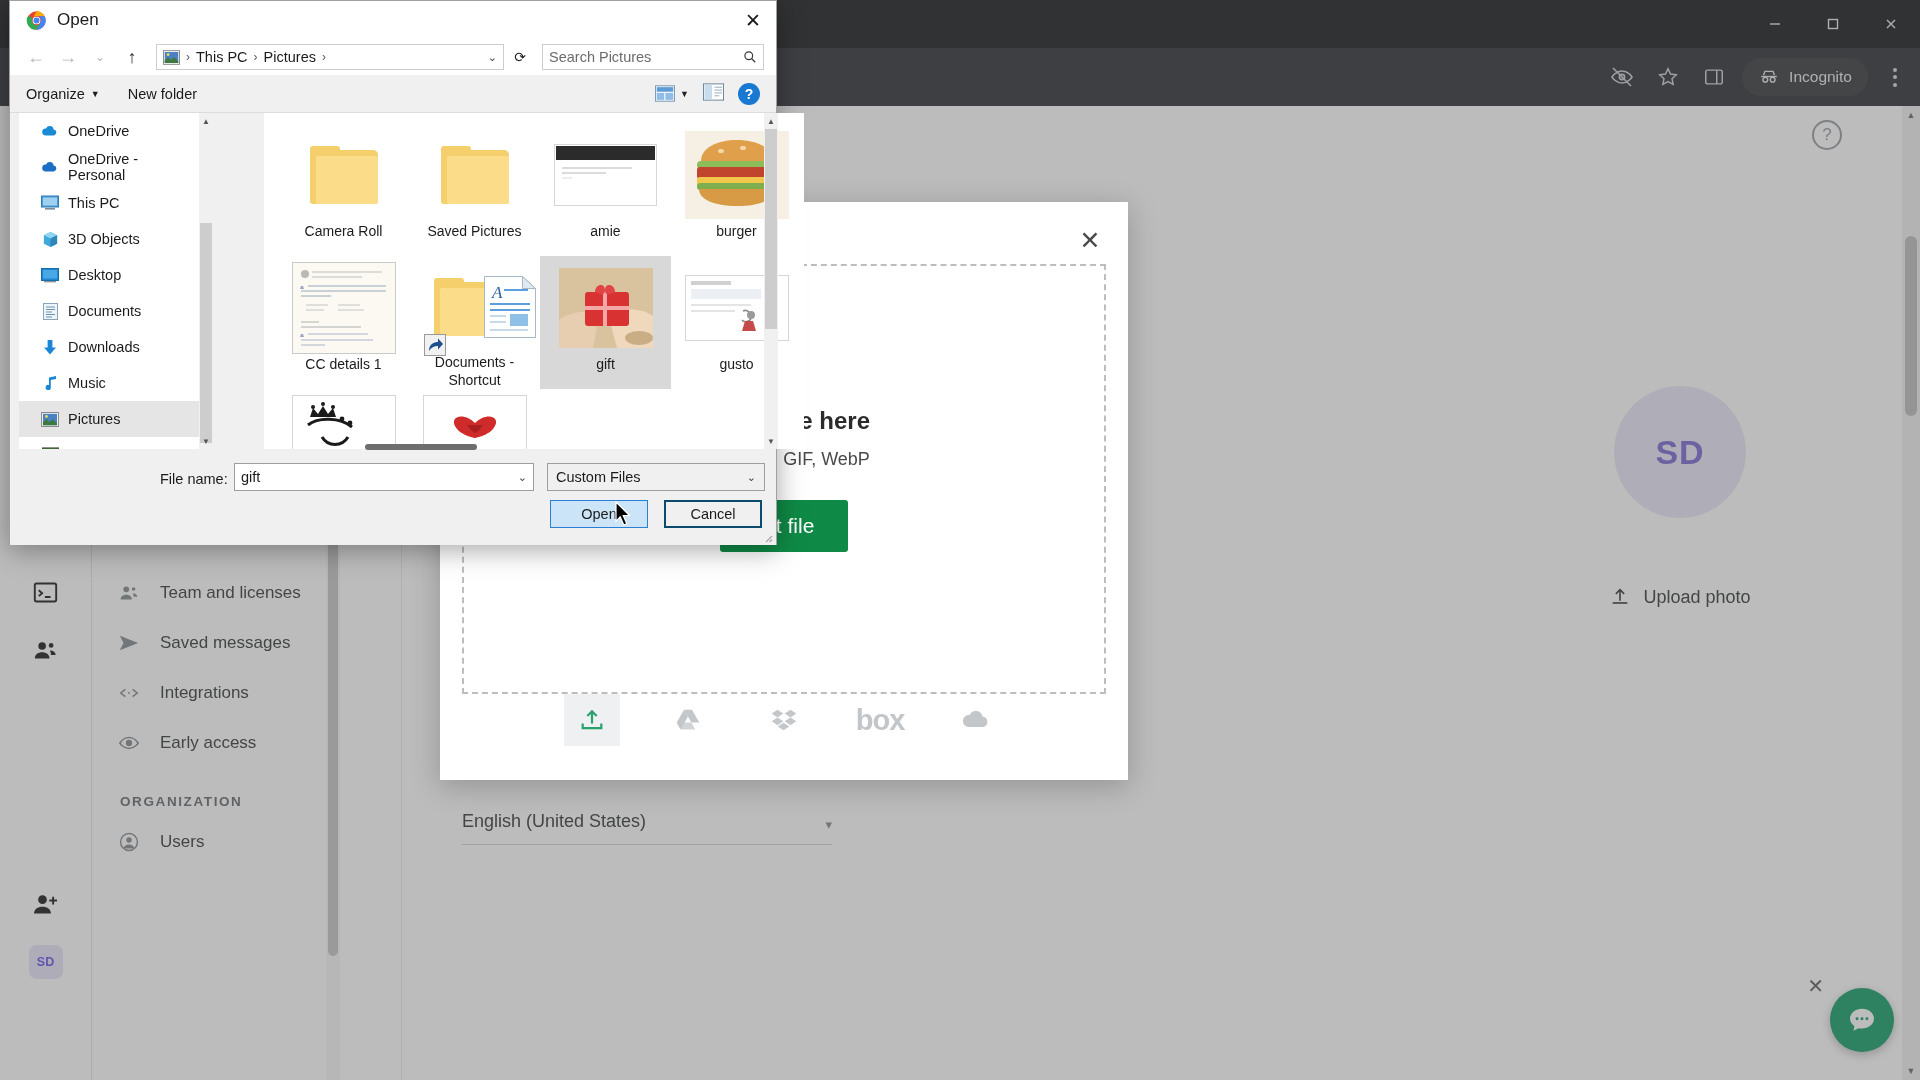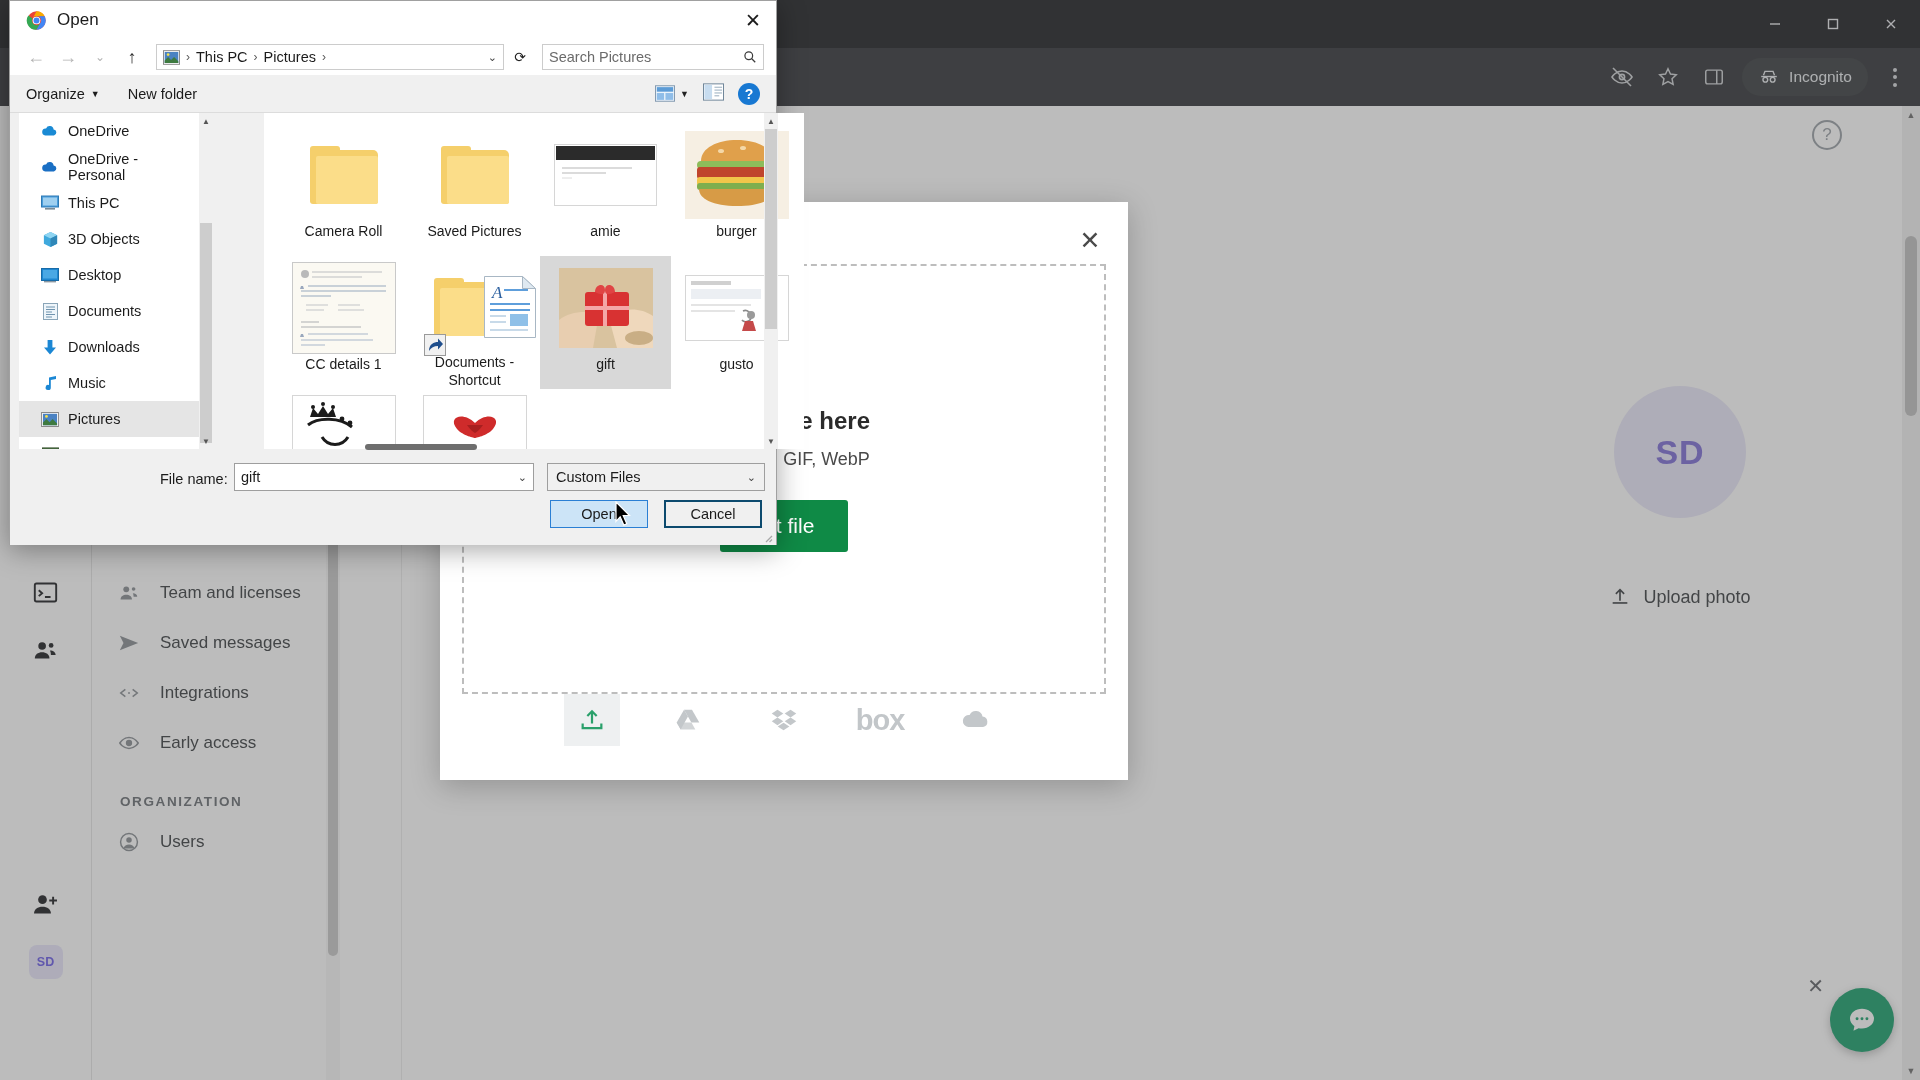--- a/index.html
+++ b/index.html
@@ -487,20 +487,24 @@
       </div>
       <div class="field-row">
         <div class="field-label">Email</div>
       </div>
       <div class="field-row">
         <div class="field-help">Email is</div>
       </div>
 
       <div class="sect-title">Interfa</div>
       <div class="sect-desc">This setting will update the display language.</div>
+      <div class="select-line">
+        <span>English (United States)</span>
+        <span class="caret-dn">▾</span>
+      </div>
     </div>
 
     <div class="avatar-block">
       <div class="big-avatar">
         <span>SD</span>
       </div>
       <div class="upload-photo">
         <svg width="22" height="22" viewBox="0 0 24 24" fill="none" stroke="#3c4043" stroke-width="1.8">
           <path d="M12 16V4M7.5 8.5L12 4l4.5 4.5"></path>
             <path d="M4 18.5h16"></path>

